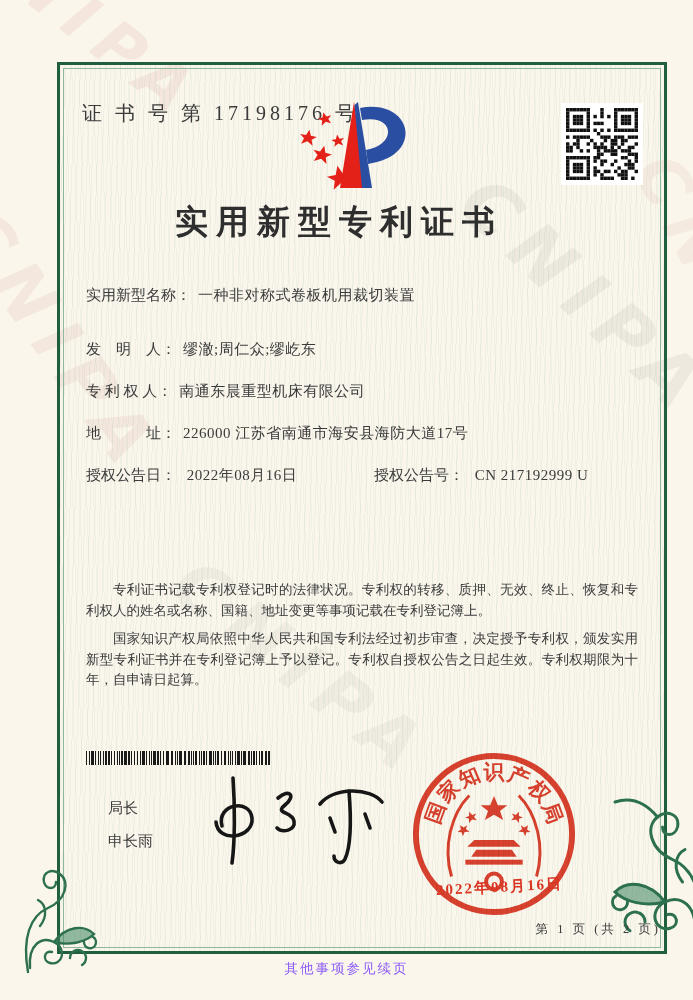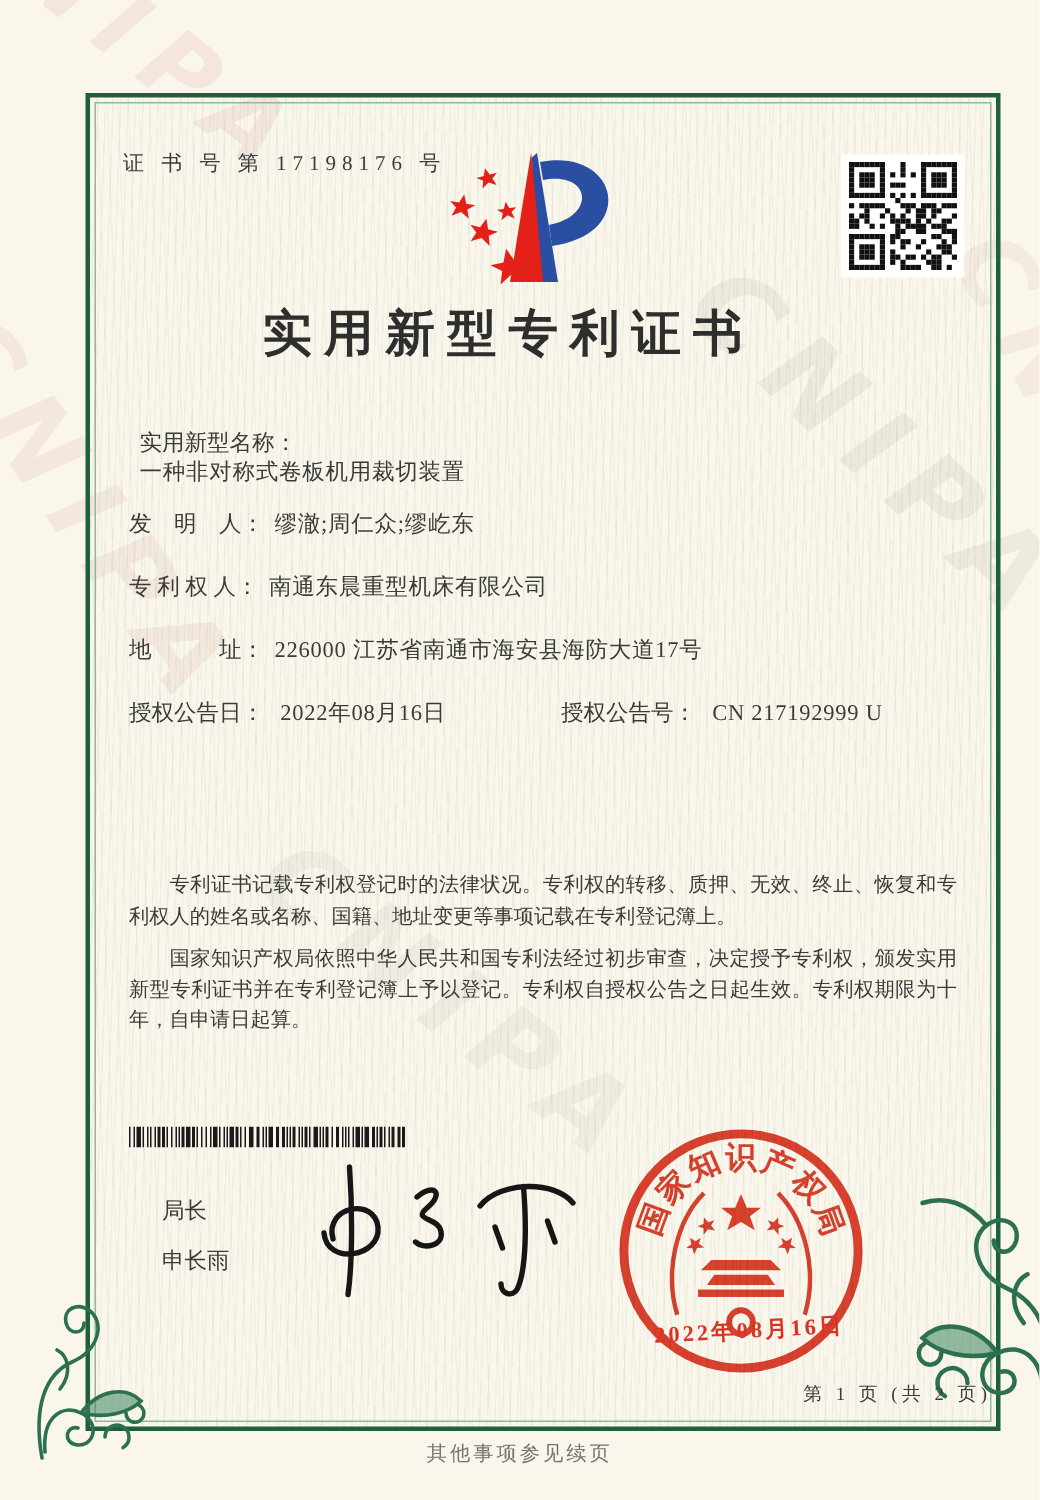--- a/index.html
+++ b/index.html
@@ -17,48 +17,48 @@
   .frame{position:absolute;left:57px;top:62px;width:604px;height:886px;
          border:3px solid #1f5e3e;z-index:2;
          background:
            repeating-linear-gradient(92deg,rgba(130,175,145,.10) 0 1px,transparent 1px 5px),
            repeating-linear-gradient(88deg,rgba(130,175,145,.08) 0 1px,transparent 1px 7px);}
   .frame-inner{position:absolute;left:3px;top:3px;right:3px;bottom:3px;border:1px solid #8fb79e;}
   .flourish{position:absolute;z-index:3;}
   .fl-left{left:18px;top:846px;}
   .fl-right{left:548px;top:802px;transform:scale(-1.25,1.25);transform-origin:72px 80px;}
   
-  .cert-no{position:absolute;left:82px;top:100px;font-size:14px;letter-spacing:4px;z-index:4;}
+  .cert-no{position:absolute;left:82px;top:100px;font-size:20px;letter-spacing:4px;z-index:4;}
   .logo{position:absolute;left:288px;top:98px;z-index:4;}
   .qr{position:absolute;left:561px;top:103px;width:72px;height:72px;background:#fff;
       padding:5px;z-index:4;}
   .title{position:absolute;left:57px;top:200px;width:564px;text-align:center;font-size:33px;
          font-weight:bold;letter-spacing:8px;color:#2e2e2e;z-index:4;}
   
   .fields{position:absolute;left:86px;top:286px;width:552px;font-size:15px;z-index:4;}
   .frow{display:flex;align-items:baseline;margin-bottom:20px;height:22px;}
-  .frow.first{margin-bottom:32px;flex-direction:column;}
+  .frow.first{margin-bottom:32px;}
   .flabel{white-space:pre;}
   .fvalue{margin-left:7px;letter-spacing:.5px;}
   .fpair{width:288px;}
   
   .body-text{position:absolute;left:86px;top:580px;width:552px;font-size:13.5px;
              line-height:20.5px;text-align:justify;z-index:4;}
   .body-text p{margin:0 0 8px 0;text-indent:2em;}
   
   .barcode{position:absolute;left:86px;top:751px;z-index:4;}
   .officer{position:absolute;left:88px;top:792px;font-size:15px;line-height:33px;z-index:4;margin-left:20px;}
   .sig{position:absolute;left:192px;top:766px;z-index:5;}
   .seal{position:absolute;left:410px;top:750px;z-index:5;opacity:.93;mix-blend-mode:multiply;}
   .seal-date{position:absolute;left:436px;top:876px;width:195px;font-size:15px;font-weight:bold;
              color:#d93421;letter-spacing:2px;transform:rotate(-3deg);z-index:6;white-space:nowrap;}
   .page-ind{position:absolute;left:57px;top:921px;width:604px;text-align:right;font-size:12.5px;
             letter-spacing:3px;z-index:4;}
   .footer-note{position:absolute;left:0;top:960px;width:693px;text-align:center;font-size:13.5px;
-               letter-spacing:2px;color:#737373;z-index:4;}
+               letter-spacing:2px;color:#8b5cf6;z-index:4;}
   svg text{font-family:"Liberation Serif","DejaVu Serif",serif;}
 </style>
 </head>
 <body>
 
 <div class="page">
 
   <div class="wm wm-1">CNIPA</div>
   <div class="wm wm-2">CNIPA</div>
   <div class="wm wm-3">CNIPA</div>

